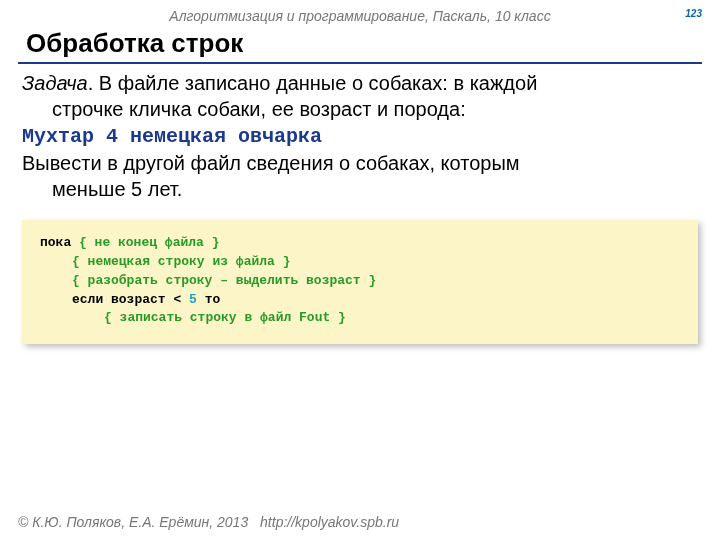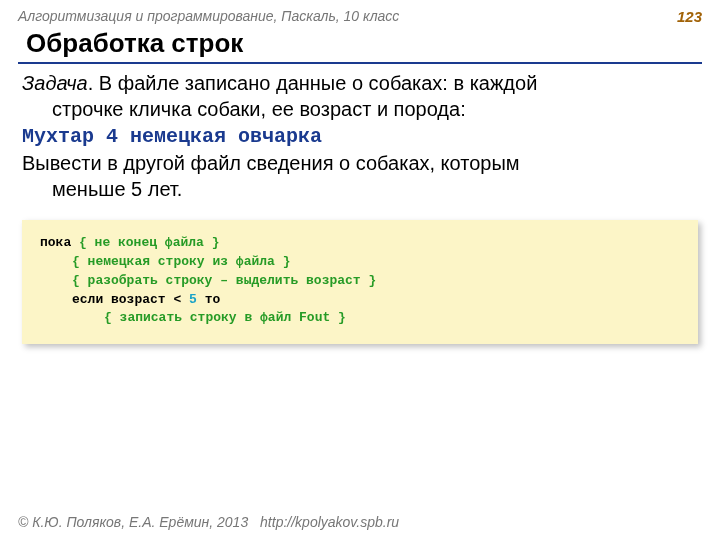--- a/index.html
+++ b/index.html
@@ -19,29 +19,30 @@
     box-sizing: border-box;
   }
   .header-line {
     position: absolute;
     top: 8px;
     left: 18px;
     right: 18px;
     font-style: italic;
     color: #777;
     font-size: 14px;
+    text-align: center;
   }
   .page-num {
     position: absolute;
     top: 8px;
     right: 18px;
     font-style: italic;
     font-weight: bold;
-    color: #a16207;
-    font-size: 15px;
+    color: #0369a1;
+    font-size: 10px;
   }
   .title {
     position: absolute;
     top: 28px;
     left: 26px;
     font-size: 26px;
     font-weight: bold;
     color: #000;
   }
   .title-rule {

